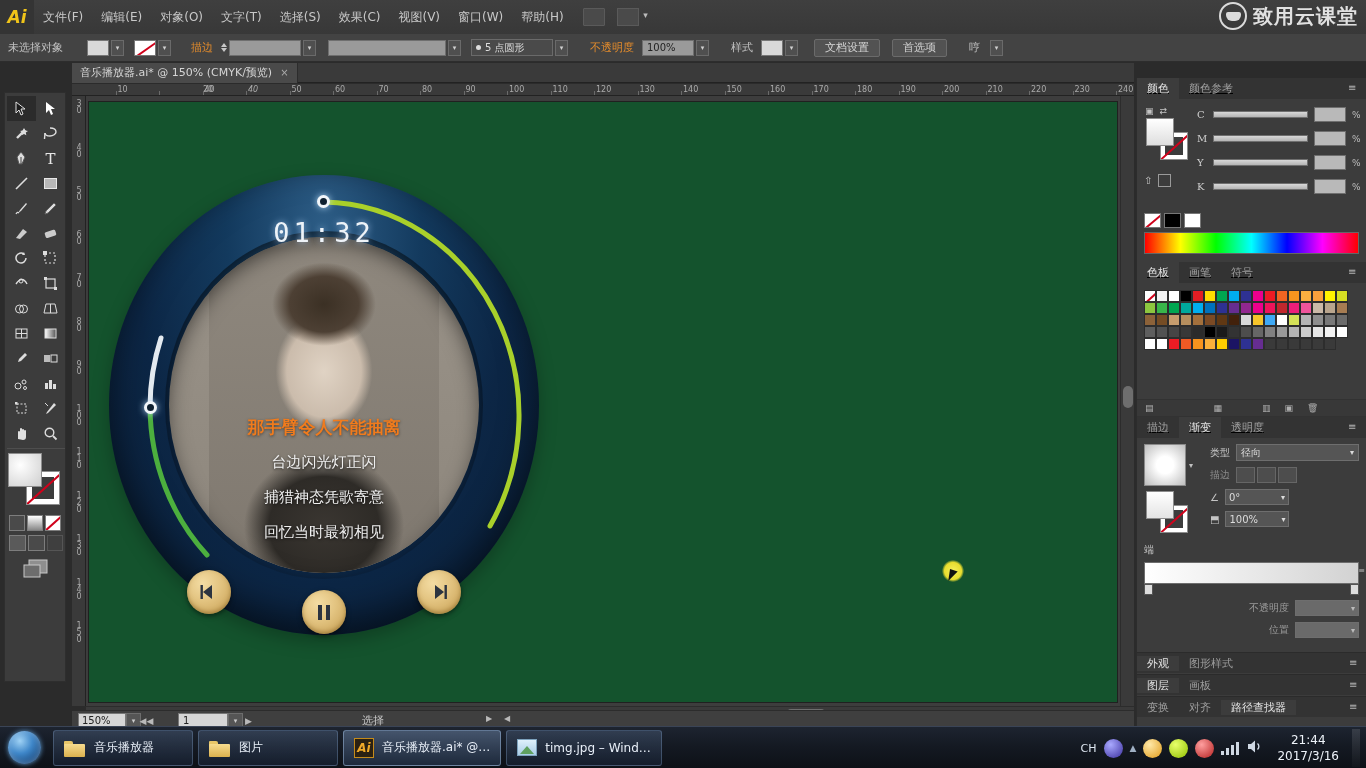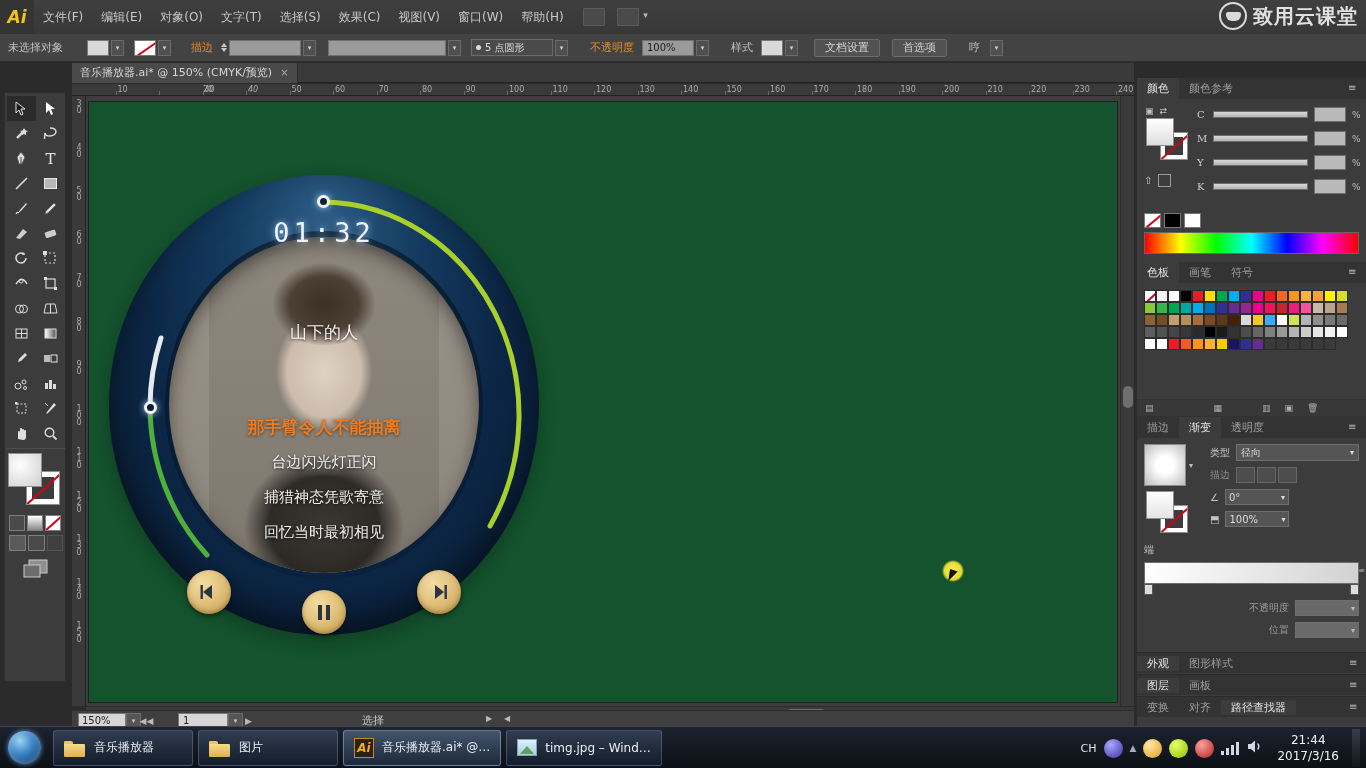--- a/index.html
+++ b/index.html
@@ -159,21 +159,21 @@
     display:flex;align-items:center;justify-content:center;color:#ccc;font-size:7px;}
   .pagefield{ width:50px;height:15px;background:#d6d6d6;border:1px solid #777;
     color:#222;font-size:10px;display:flex;align-items:center;padding-left:4px;margin-left:26px;}
   .navarrow{ width:11px;height:13px; color:#b9b9b9; font-size:9px;
     display:flex;align-items:center;justify-content:center;}
   .statusmode{ position:absolute; left:290px; font-size:11px; color:#c9c9c9;}
 
   
   .rpanel{ position:absolute; left:1136px; top:78px; width:230px; height:652px;
     background:#3c3c3c; border-left:1px solid #2c2c2c; }
-  .ptabs{ display:flex; height:21px; background:#333; align-items:stretch; position:relative;}
+  .ptabs{ display:flex; height:21px; background:#333; align-items:stretch; position:relative;text-decoration:underline;}
   .ptab{ padding:0 10px; font-size:11px; color:#9e9e9e; display:flex; align-items:center;
     background:#333;}
   .ptab.on{ background:#3c3c3c; color:#e2e2e2;}
   .pmenu{ position:absolute; right:5px; top:4px; width:13px; height:12px; color:#b5b5b5;
     font-size:10px; line-height:12px;}
   .pbody{ padding:6px 7px; }
   .cmyk-row{ display:flex; align-items:center; gap:6px; height:19px; margin-bottom:5px;}
   .cmyk-row .lbl{ width:10px; color:#cfcfcf; font-size:10px;
     font-family:"DejaVu Serif","Liberation Serif",serif;}
   .slider{ flex:1; height:7px; background:linear-gradient(#d8d8d8,#b4b4b4); border:1px solid #6f6f6f;}
@@ -646,21 +646,20 @@
 
           <path d="M52 163 A198 213 0 0 0 41 232" fill="none" stroke="#e4eaf0" stroke-width="5" stroke-linecap="round"></path>
 
           <path d="M41 232 A198 213 0 0 0 98 380" fill="none" stroke="#4caf3e" stroke-width="5" stroke-linecap="round"></path>
         </svg>
 
         <div class="knob" style="left:208px; top:20px;"></div>
         <div class="knob" style="left:35px; top:226px;"></div>
 
         <div class="timer">01:32</div>
-        <div class="song-title">山下的人</div>
 
         <div class="lyrics">
           <div class="active">那手臂令人不能抽离</div>
           <div>台边闪光灯正闪</div>
           <div>捕猎神态凭歌寄意</div>
           <div>回忆当时最初相见</div>
         </div>
 
         <div class="ctrlbtn" style="left:78px; top:395px;">
           <svg width="20" height="16" viewBox="0 0 20 16">

